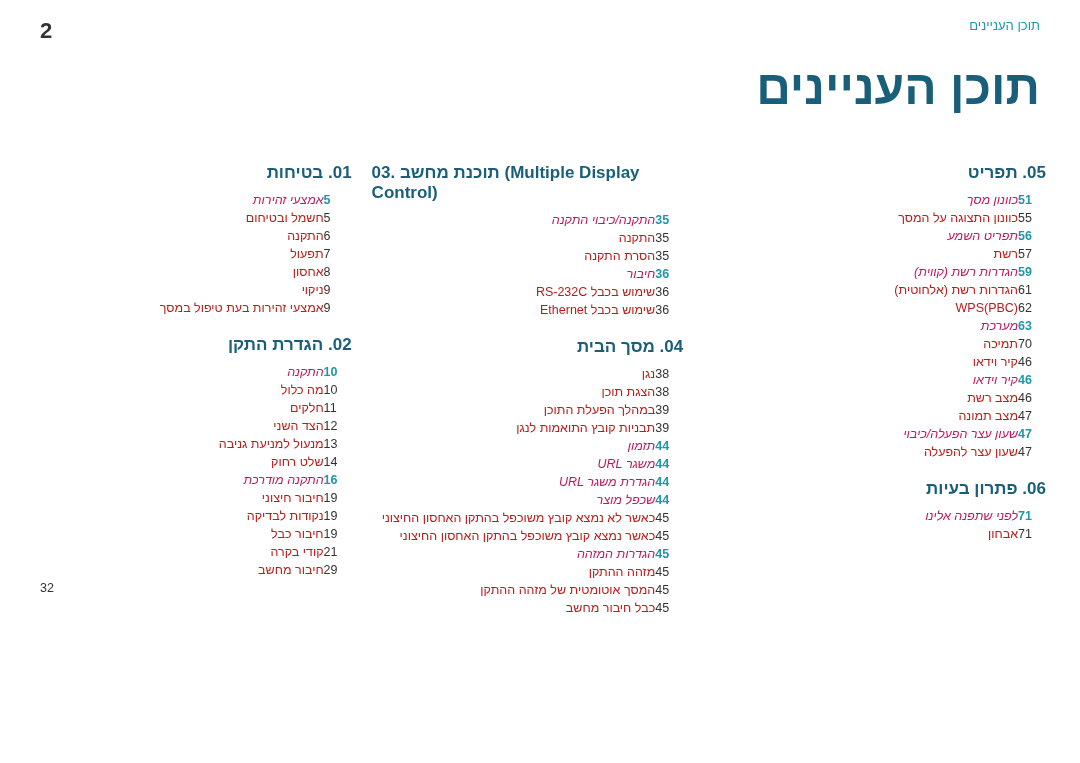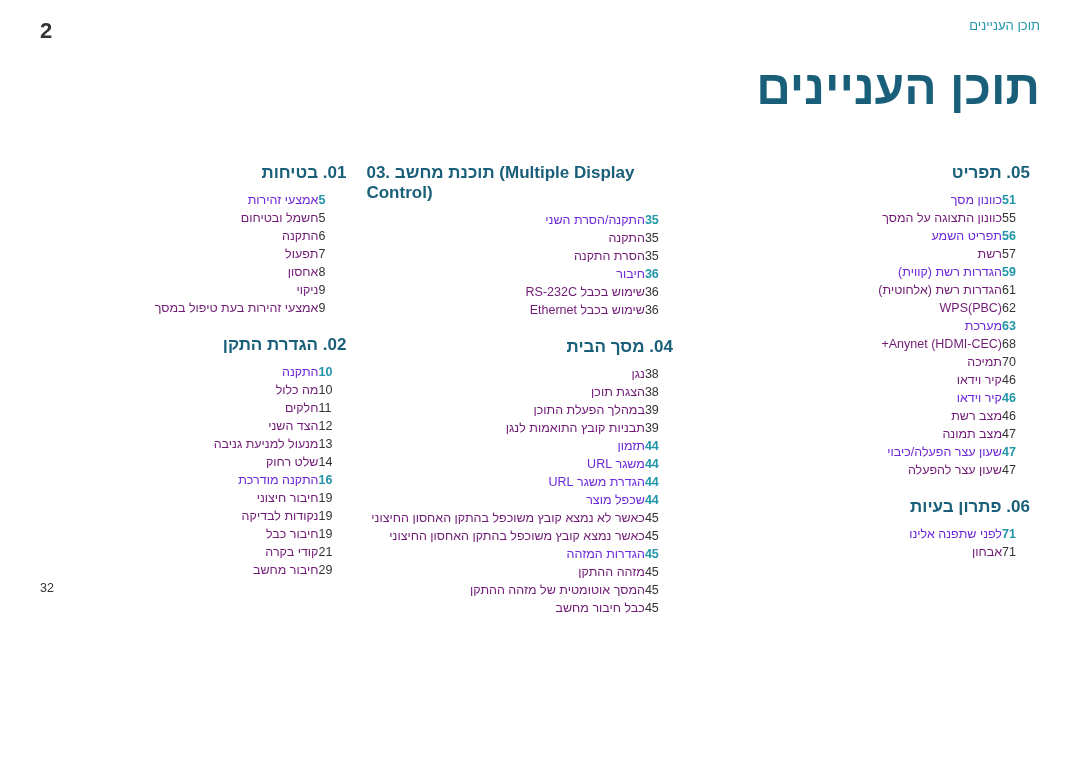--- a/index.html
+++ b/index.html
@@ -37,21 +37,21 @@
       text-align: right;
       font-size: 48px;
       font-weight: bold;
       color: #1a5f7a;
       padding: 60px 40px 30px 40px;
       direction: rtl;
     }
     .content-area {
       display: flex;
       flex-direction: row-reverse;
-      padding: 0 40px 30px 30px;
+      padding: 0 24px 30px 30px;
       gap: 0;
       direction: rtl;
     }
     
     .col {
       flex: 1;
       padding: 0 10px;
     }
     .col-left {
       flex: 1.1;
@@ -72,26 +72,27 @@
     .toc-row {
       display: flex;
       flex-direction: row-reverse;
       justify-content: space-between;
       align-items: baseline;
       padding: 2px 0;
       font-size: 12.5px;
       direction: rtl;
     }
     .toc-row .toc-label {
-      color: #701a75;
+      color: #b91c1c;
       text-align: right;
       flex: 1;
     }
     .toc-row .toc-label.blue {
-      color: #6d28d9;
+      color: #be185d;
+      font-style: italic;
     }
     .toc-row .toc-num {
       color: #333;
       min-width: 28px;
       text-align: left;
       direction: ltr;
       font-size: 12.5px;
     }
     .toc-row .toc-num.blue {
       color: #2196a8;
@@ -208,21 +209,21 @@
     </div>
 
     <div class="col">
 
       <div class="section-block">
         <div class="section-title ltr-mix">
           <span>03. תוכנת מחשב (Multiple Display</span><br>
           <span>Control)</span>
         </div>
         <div class="toc-row">
-          <span class="toc-label blue">התקנה/הסרת השני</span>
+          <span class="toc-label blue">התקנה/כיבוי התקנה</span>
           <span class="toc-num blue">35</span>
         </div>
         <div class="toc-row">
           <span class="toc-label">התקנה</span>
           <span class="toc-num">35</span>
         </div>
         <div class="toc-row">
           <span class="toc-label">הסרת התקנה</span>
           <span class="toc-num">35</span>
         </div>
@@ -333,24 +334,20 @@
         </div>
         <div class="toc-row">
           <span class="toc-label">WPS(PBC)</span>
           <span class="toc-num">62</span>
         </div>
         <div class="toc-row">
           <span class="toc-label blue">מערכת</span>
           <span class="toc-num blue">63</span>
         </div>
         <div class="toc-row">
-          <span class="toc-label">(HDMI-CEC) Anynet+</span>
-          <span class="toc-num">68</span>
-        </div>
-        <div class="toc-row">
           <span class="toc-label">תמיכה</span>
           <span class="toc-num">70</span>
         </div>
         <div class="toc-row">
           <span class="toc-label">קיר וידאו</span>
           <span class="toc-num">46</span>
         </div>
         <div class="toc-row">
           <span class="toc-label blue">קיר וידאו</span>
           <span class="toc-num blue">46</span>

